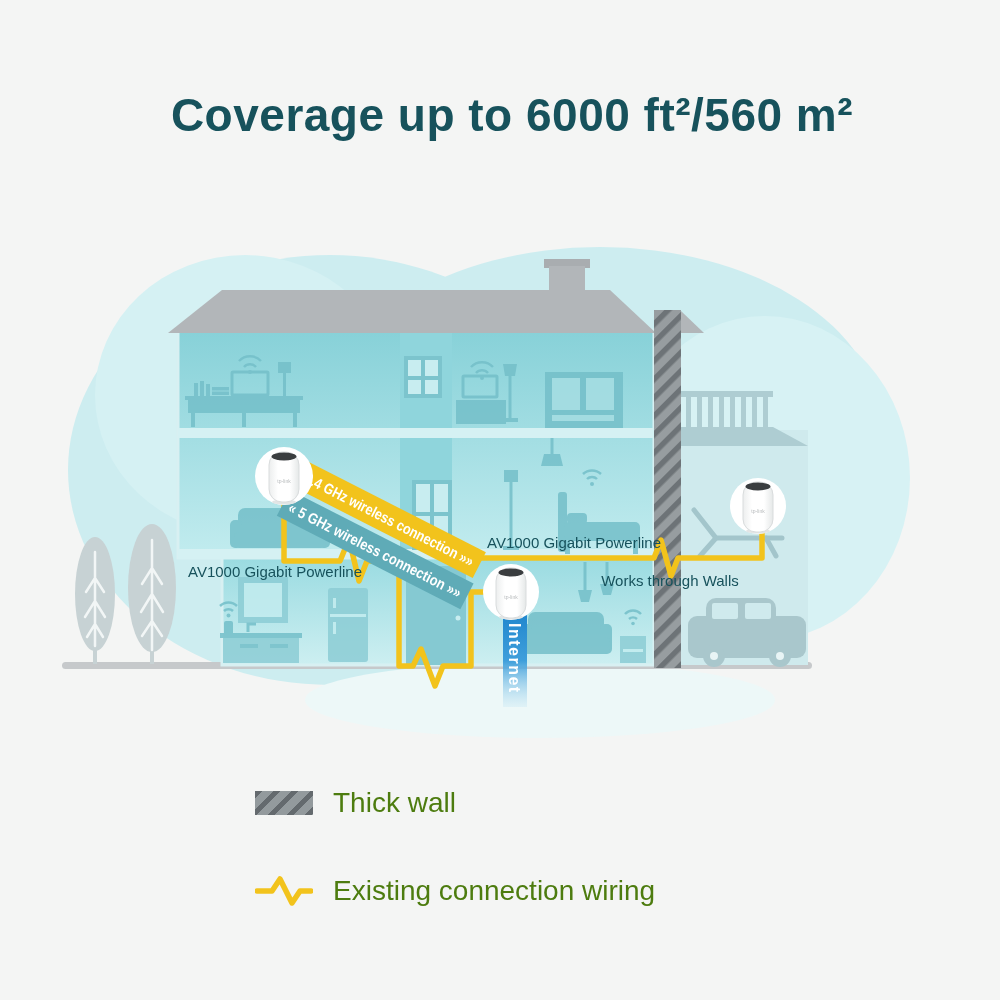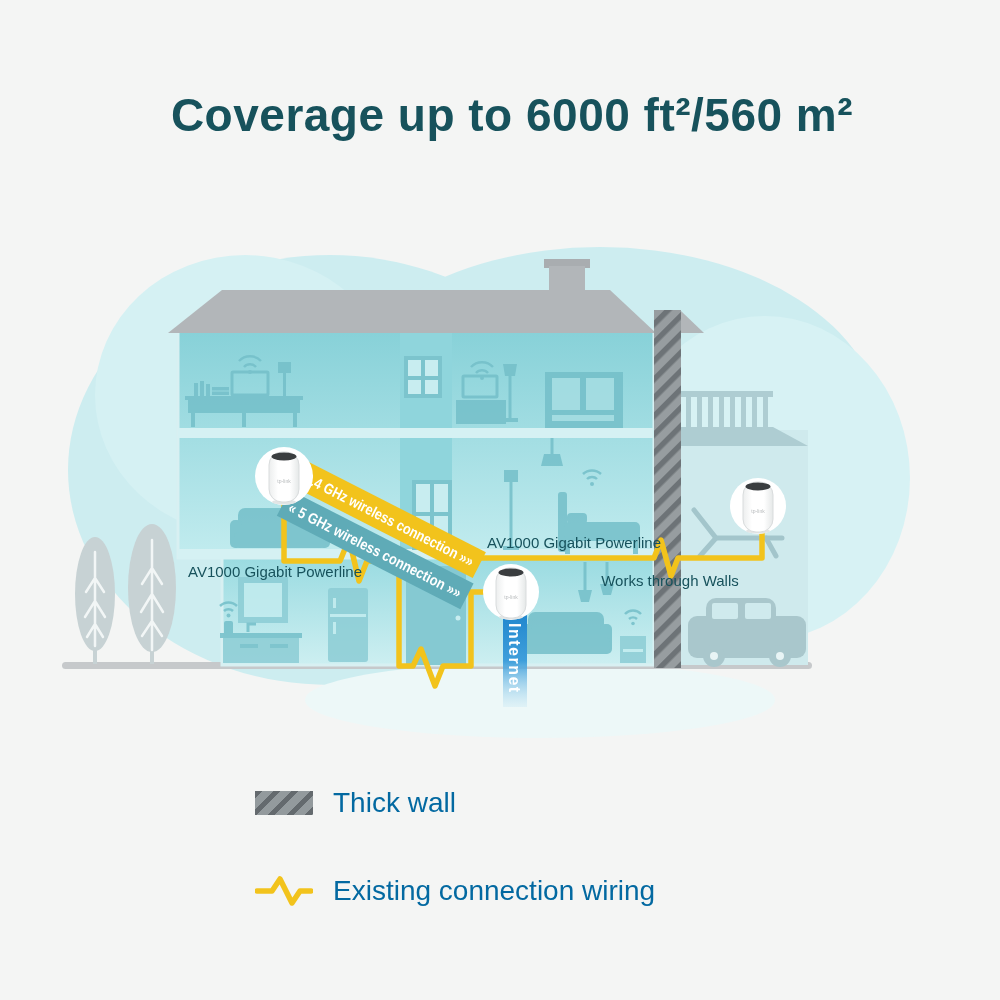--- a/index.html
+++ b/index.html
@@ -9,21 +9,21 @@
          font-size:46px;font-weight:700;color:#17525c;letter-spacing:.5px;margin:12px;}
   .subtitle{position:absolute;top:132px;left:0;width:1000px;text-align:center;
             font-size:45px;font-style:italic;font-weight:400;color:#17525c;margin:0;}
   .scene{position:absolute;left:0;top:0;width:1000px;height:1000px;}
   .legend{position:absolute;left:255px;top:778px;}
   .legend-row{display:flex;align-items:center;height:50px;}
   .legend-row + .legend-row{margin-top:38px;}
   .swatch-wall{width:58px;height:24px;
     background:repeating-linear-gradient(135deg,#646a6e 0 5px,#939a9d 5px 13px);}
   .swatch-wire{width:58px;height:30px;}
-  .legend-label{margin-left:20px;font-size:28px;color:#0369a1;}
+  .legend-label{margin-left:20px;font-size:28px;color:#4d7c0f;}
   svg text{font-family:"Liberation Sans", sans-serif;}
 </style>
 </head>
 <body>
 
 <div class="page">
 
   <h1 class="title">Coverage up to 6000 ft²/560 m²</h1>
 
   <svg class="scene" viewBox="0 0 1000 1000">

